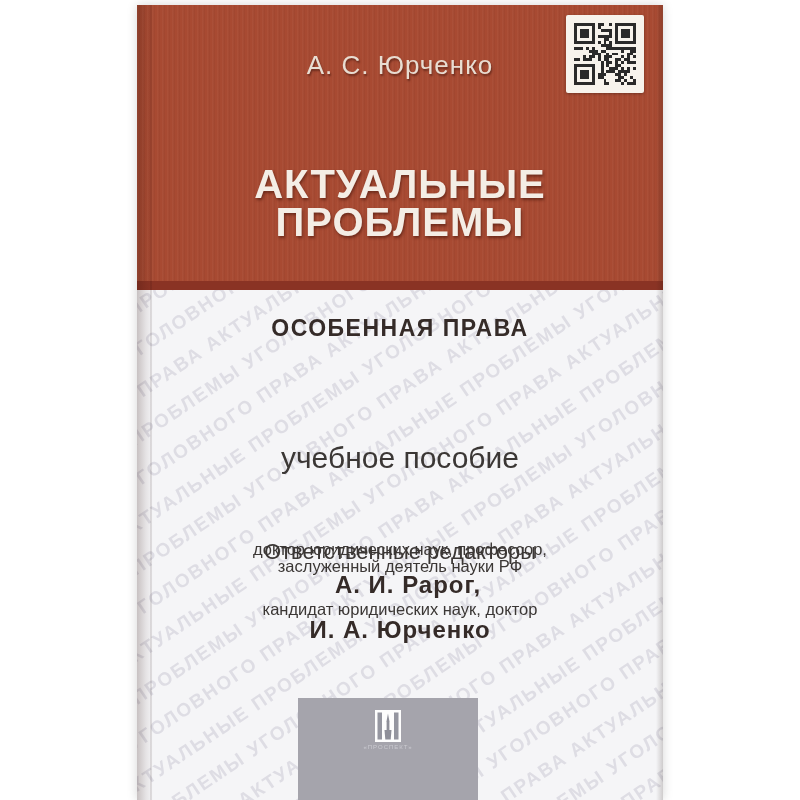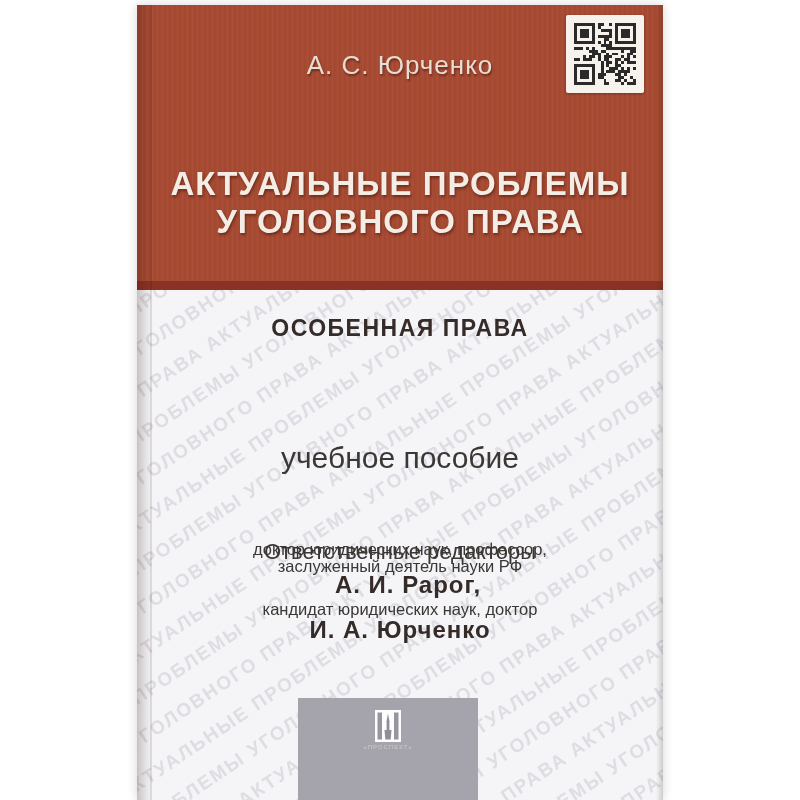--- a/index.html
+++ b/index.html
@@ -32,21 +32,21 @@
     text-shadow:1px 2px 2px rgba(60,20,12,.55);
   }
   .qr{
     position:absolute;top:10px;left:429px;width:78px;height:78px;
     background:#f7f3ec;border-radius:2px;
     display:flex;align-items:center;justify-content:center;
     box-shadow:0 1px 3px rgba(0,0,0,.3);
   }
   .title{
     position:absolute;top:160px;left:0;width:100%;text-align:center;
-    font-weight:bold;font-size:33px;line-height:38px;letter-spacing:1px;
+    font-weight:bold;font-size:40px;line-height:38px;letter-spacing:1px;
     color:var(--title-text,#f4ede5);
     text-shadow:1px 2px 3px rgba(70,22,12,.6);
   }
   
   .watermark{position:absolute;left:0;top:285px;right:0;bottom:0;overflow:hidden;}
   .wm-inner{
     position:absolute;left:50%;top:50%;width:1500px;height:1300px;
     margin-left:-750px;margin-top:-650px;transform:rotate(-34deg);
   }
   .wm-line{
@@ -232,21 +232,20 @@
         <rect x="11" y="20" width="1" height="1" fill="#2a2a2a"></rect>
         <rect x="16" y="20" width="1" height="1" fill="#2a2a2a"></rect>
         <rect x="18" y="20" width="1" height="1" fill="#2a2a2a"></rect>
         <rect x="19" y="20" width="1" height="1" fill="#2a2a2a"></rect>
         <rect x="20" y="20" width="1" height="1" fill="#2a2a2a"></rect>
       </svg>
   </div>
 
   <div class="title">
     <div>АКТУАЛЬНЫЕ ПРОБЛЕМЫ</div>
-    <div>УГОЛОВНОГО ПРАВА</div>
   </div>
 
   <div class="watermark">
     <div class="wm-inner" id="wm-inner">
         <div class="wm-line" style="margin-left: 0px;">АКТУАЛЬНЫЕ ПРОБЛЕМЫ УГОЛОВНОГО ПРАВА   АКТУАЛЬНЫЕ ПРОБЛЕМЫ УГОЛОВНОГО ПРАВА   АКТУАЛЬНЫЕ ПРОБЛЕМЫ УГОЛОВНОГО ПРАВА   АКТУАЛЬНЫЕ ПРОБЛЕМЫ УГОЛОВНОГО ПРАВА   АКТУАЛЬНЫЕ ПРОБЛЕМЫ УГОЛОВНОГО ПРАВА   </div>
         <div class="wm-line" style="margin-left: -167px;">АКТУАЛЬНЫЕ ПРОБЛЕМЫ УГОЛОВНОГО ПРАВА   АКТУАЛЬНЫЕ ПРОБЛЕМЫ УГОЛОВНОГО ПРАВА   АКТУАЛЬНЫЕ ПРОБЛЕМЫ УГОЛОВНОГО ПРАВА   АКТУАЛЬНЫЕ ПРОБЛЕМЫ УГОЛОВНОГО ПРАВА   АКТУАЛЬНЫЕ ПРОБЛЕМЫ УГОЛОВНОГО ПРАВА   </div>
         <div class="wm-line" style="margin-left: -334px;">АКТУАЛЬНЫЕ ПРОБЛЕМЫ УГОЛОВНОГО ПРАВА   АКТУАЛЬНЫЕ ПРОБЛЕМЫ УГОЛОВНОГО ПРАВА   АКТУАЛЬНЫЕ ПРОБЛЕМЫ УГОЛОВНОГО ПРАВА   АКТУАЛЬНЫЕ ПРОБЛЕМЫ УГОЛОВНОГО ПРАВА   АКТУАЛЬНЫЕ ПРОБЛЕМЫ УГОЛОВНОГО ПРАВА   </div>
         <div class="wm-line" style="margin-left: -71px;">АКТУАЛЬНЫЕ ПРОБЛЕМЫ УГОЛОВНОГО ПРАВА   АКТУАЛЬНЫЕ ПРОБЛЕМЫ УГОЛОВНОГО ПРАВА   АКТУАЛЬНЫЕ ПРОБЛЕМЫ УГОЛОВНОГО ПРАВА   АКТУАЛЬНЫЕ ПРОБЛЕМЫ УГОЛОВНОГО ПРАВА   АКТУАЛЬНЫЕ ПРОБЛЕМЫ УГОЛОВНОГО ПРАВА   </div>
         <div class="wm-line" style="margin-left: -238px;">АКТУАЛЬНЫЕ ПРОБЛЕМЫ УГОЛОВНОГО ПРАВА   АКТУАЛЬНЫЕ ПРОБЛЕМЫ УГОЛОВНОГО ПРАВА   АКТУАЛЬНЫЕ ПРОБЛЕМЫ УГОЛОВНОГО ПРАВА   АКТУАЛЬНЫЕ ПРОБЛЕМЫ УГОЛОВНОГО ПРАВА   АКТУАЛЬНЫЕ ПРОБЛЕМЫ УГОЛОВНОГО ПРАВА   </div>
         <div class="wm-line" style="margin-left: -405px;">АКТУАЛЬНЫЕ ПРОБЛЕМЫ УГОЛОВНОГО ПРАВА   АКТУАЛЬНЫЕ ПРОБЛЕМЫ УГОЛОВНОГО ПРАВА   АКТУАЛЬНЫЕ ПРОБЛЕМЫ УГОЛОВНОГО ПРАВА   АКТУАЛЬНЫЕ ПРОБЛЕМЫ УГОЛОВНОГО ПРАВА   АКТУАЛЬНЫЕ ПРОБЛЕМЫ УГОЛОВНОГО ПРАВА   </div>

